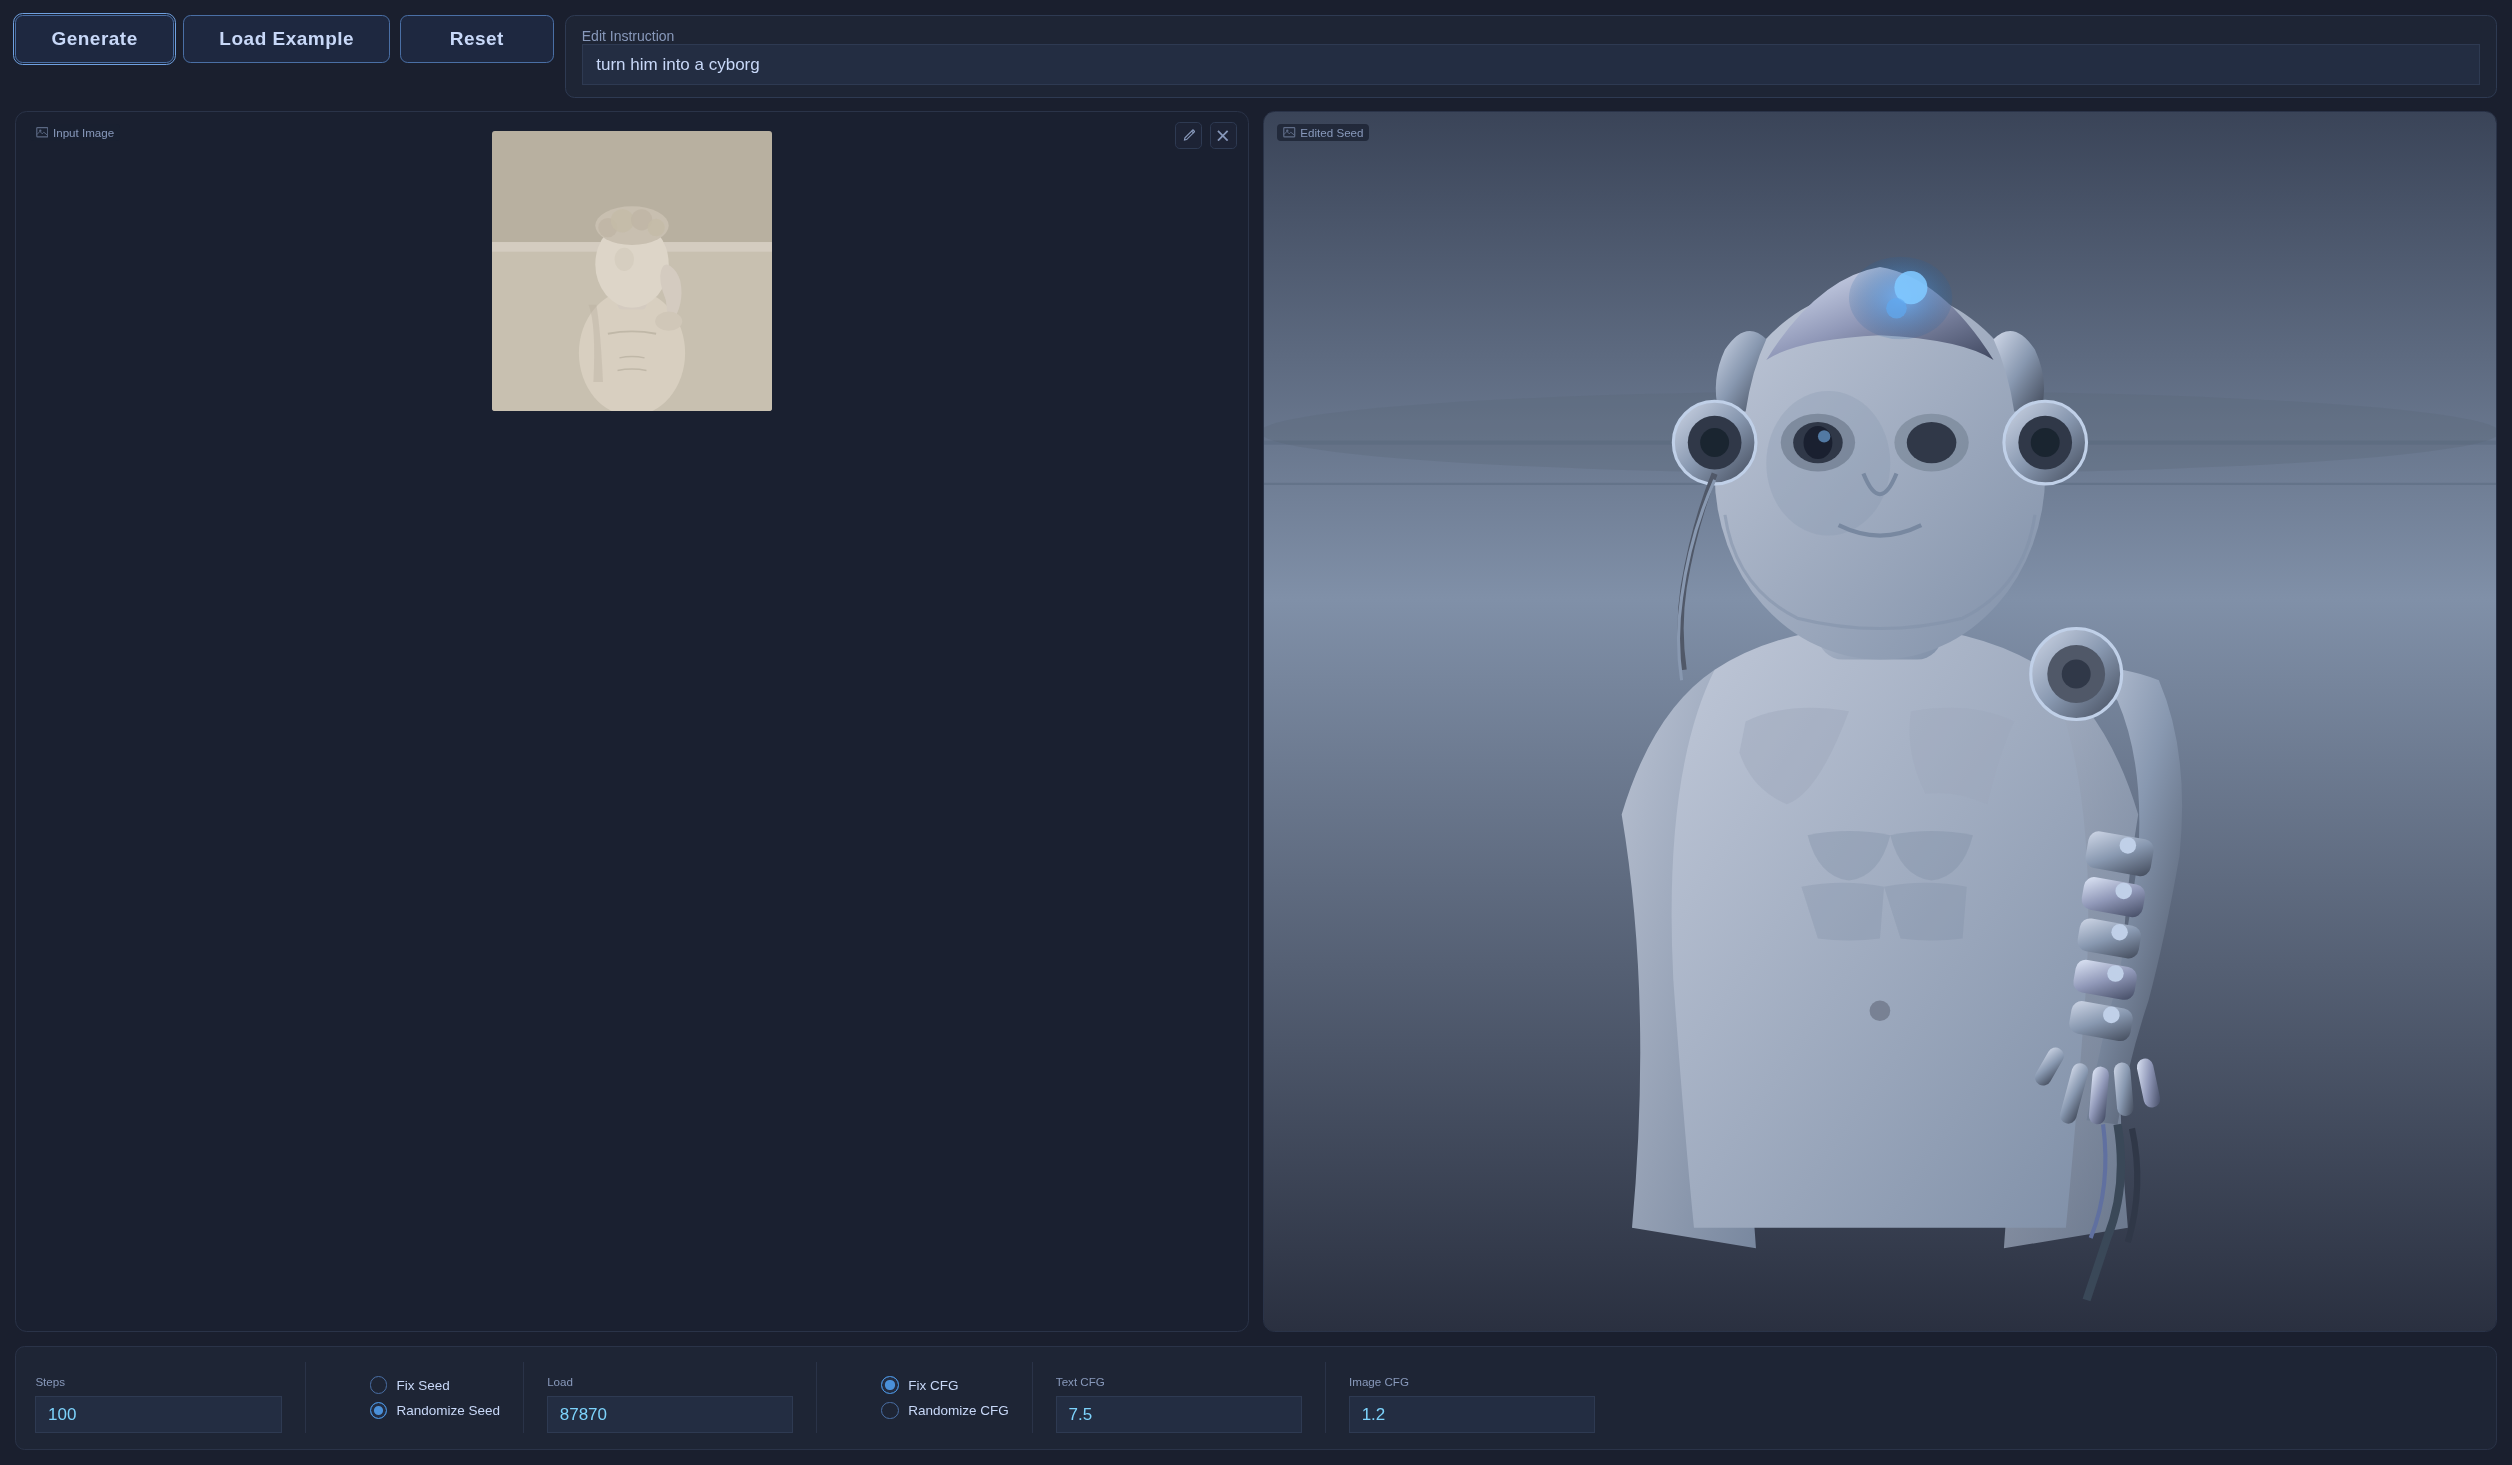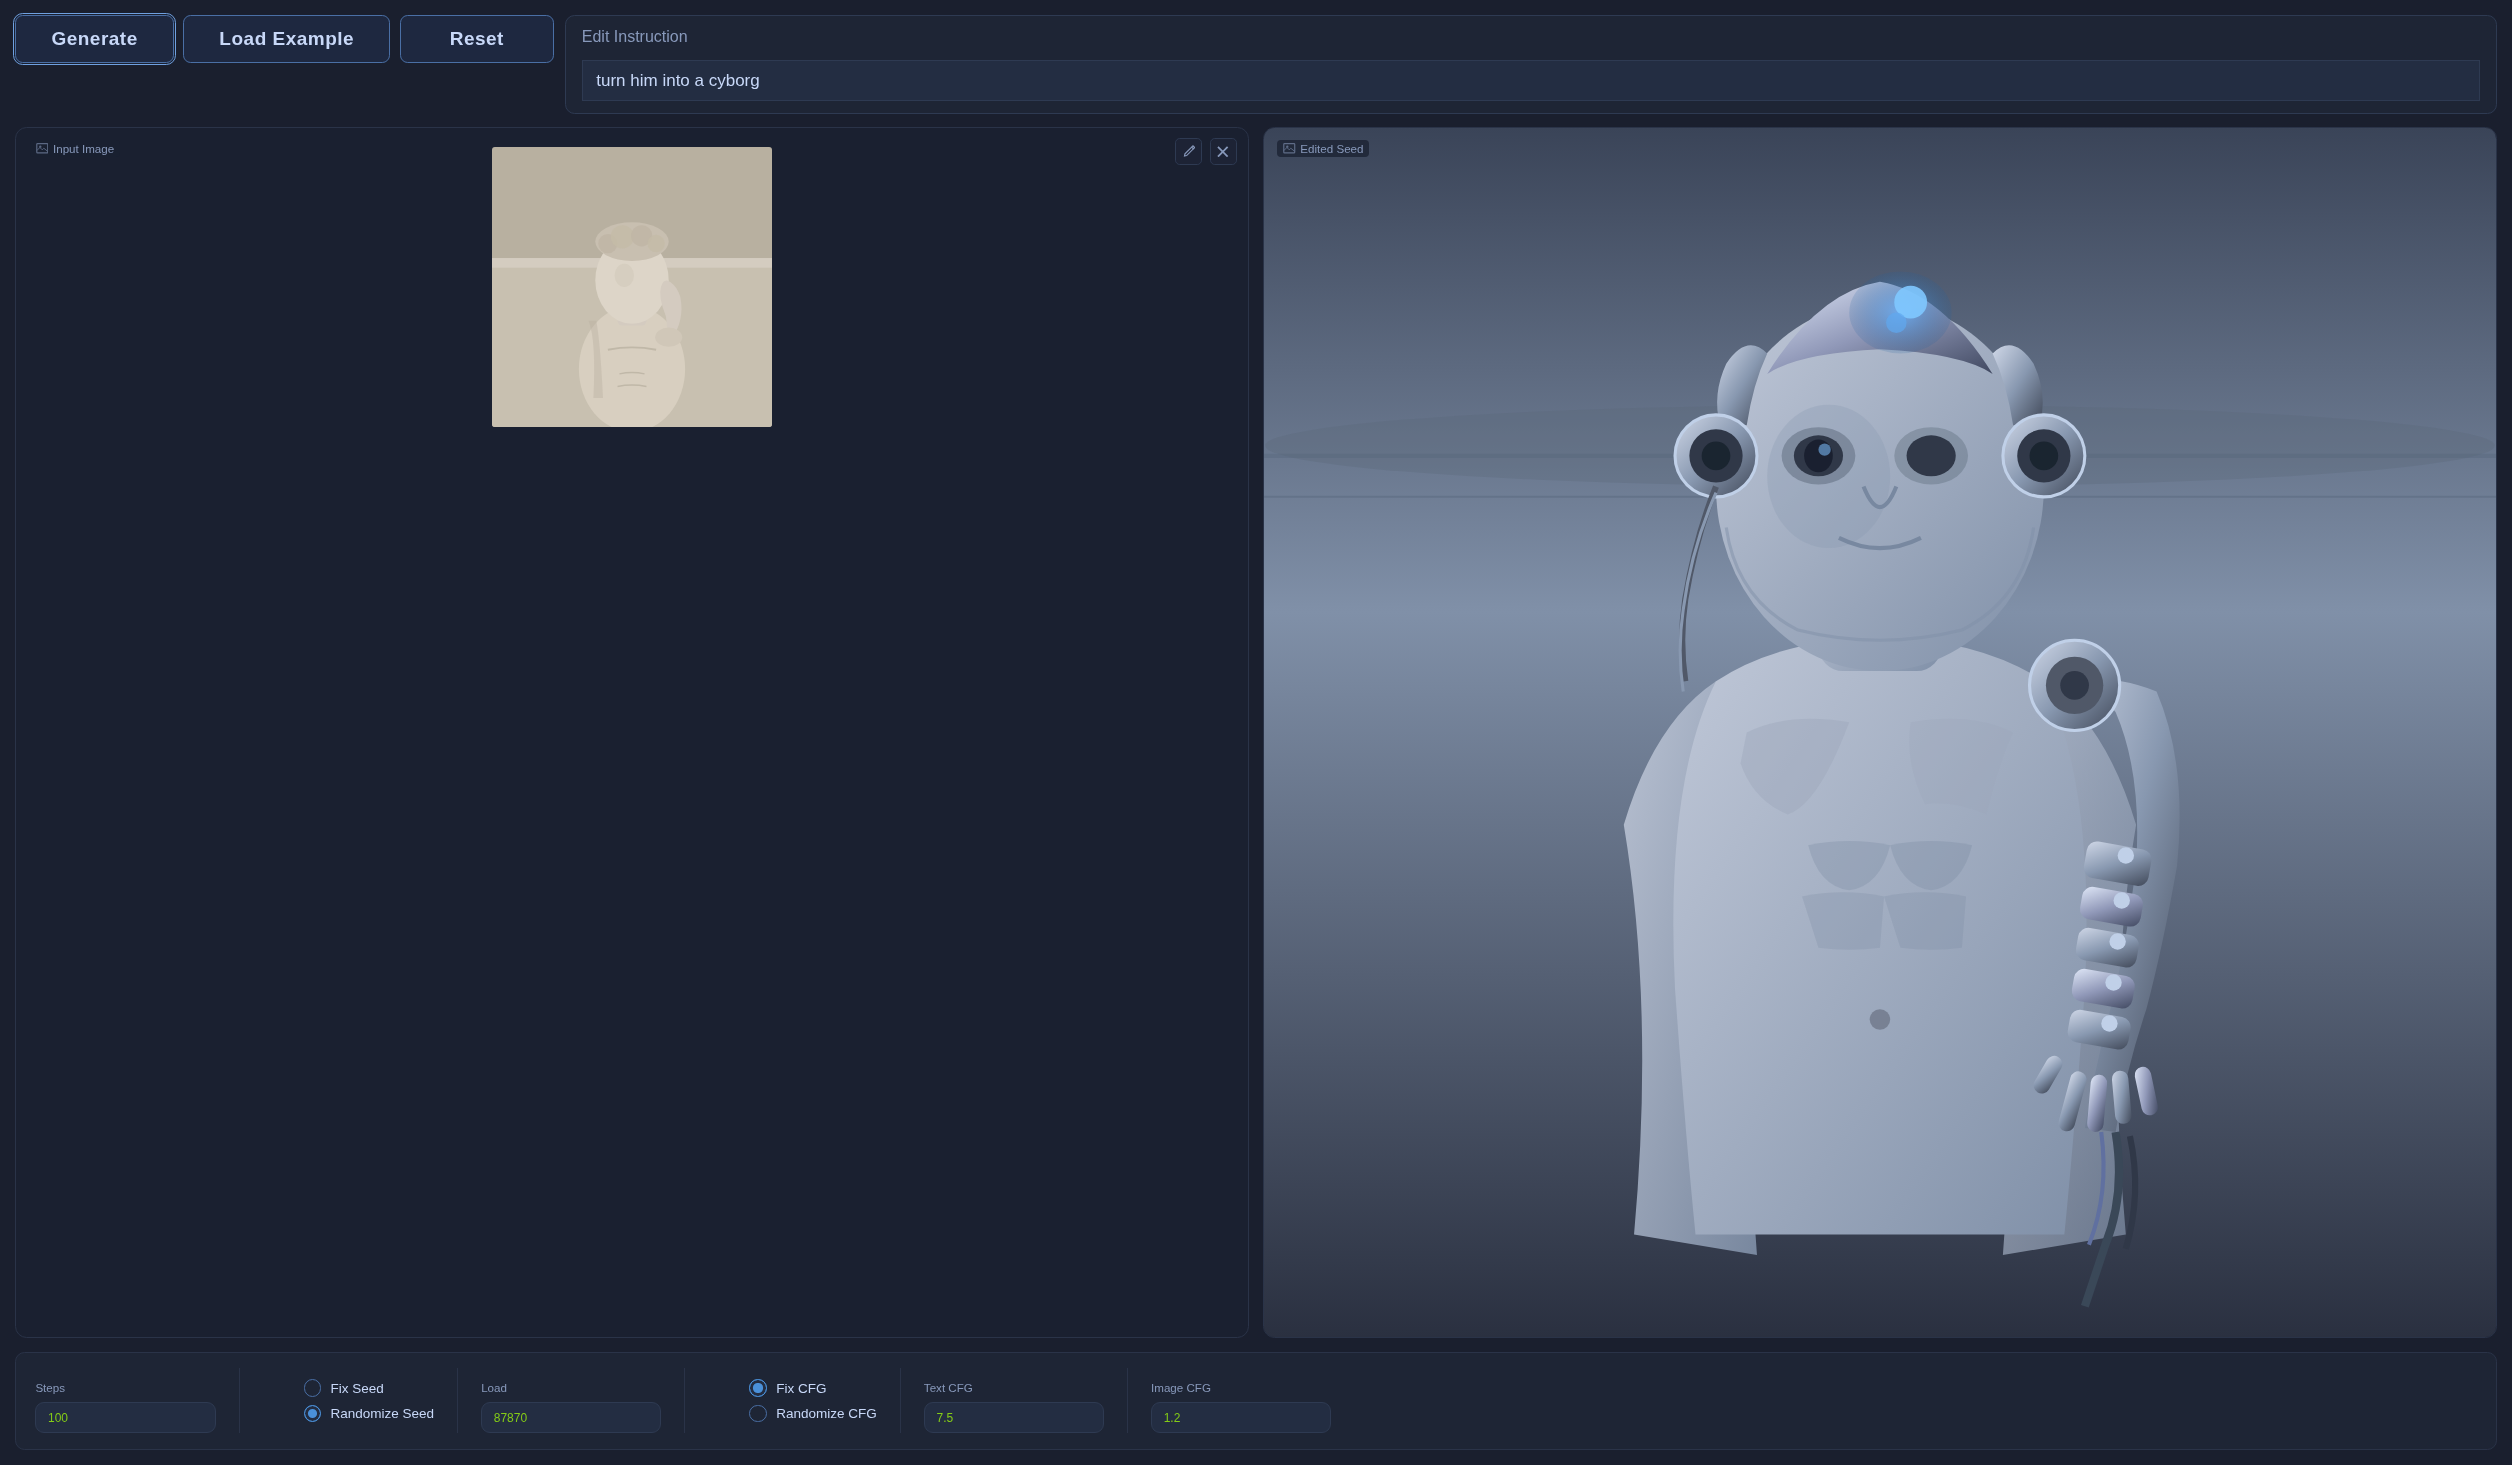--- a/index.html
+++ b/index.html
@@ -51,23 +51,23 @@
     .instruction-panel {
       flex: 1;
       background: #1e2535;
       border: 1px solid #2e3a52;
       border-radius: 9.6px;
       padding: 11.6px 15.4px;
       min-width: 0;
     }
 
     .instruction-label {
-      font-size: 16px;
+      font-size: 14px;
       color: #8899bb;
-      margin-bottom: 14px;
+      margin-bottom: 0;
     }
 
     .instruction-input {
       width: 100%;
       background: #232d42;
       border: 1px solid #2e3a52;
       border-radius: 0;
       color: #c8d8f8;
       font-size: 17px;
       padding: 9.6px 13.5px;
@@ -153,23 +153,23 @@
     }
 
     .control-label {
       font-size: 11.6px;
       color: #8899bb;
     }
 
     .control-input {
       background: #232d42;
       border: 1px solid #2e3a52;
-      border-radius: 9px;
-      color: #84cc16;
-      font-size: 12px;
+      border-radius: 0;
+      color: #7dd3fc;
+      font-size: 17px;
       padding: 7.7px 11.6px;
       outline: none;
       width: 100%;
     }
 
     .radio-group {
       display: flex;
       flex-direction: column;
       gap: 7.7px;
       min-width: 154px;

